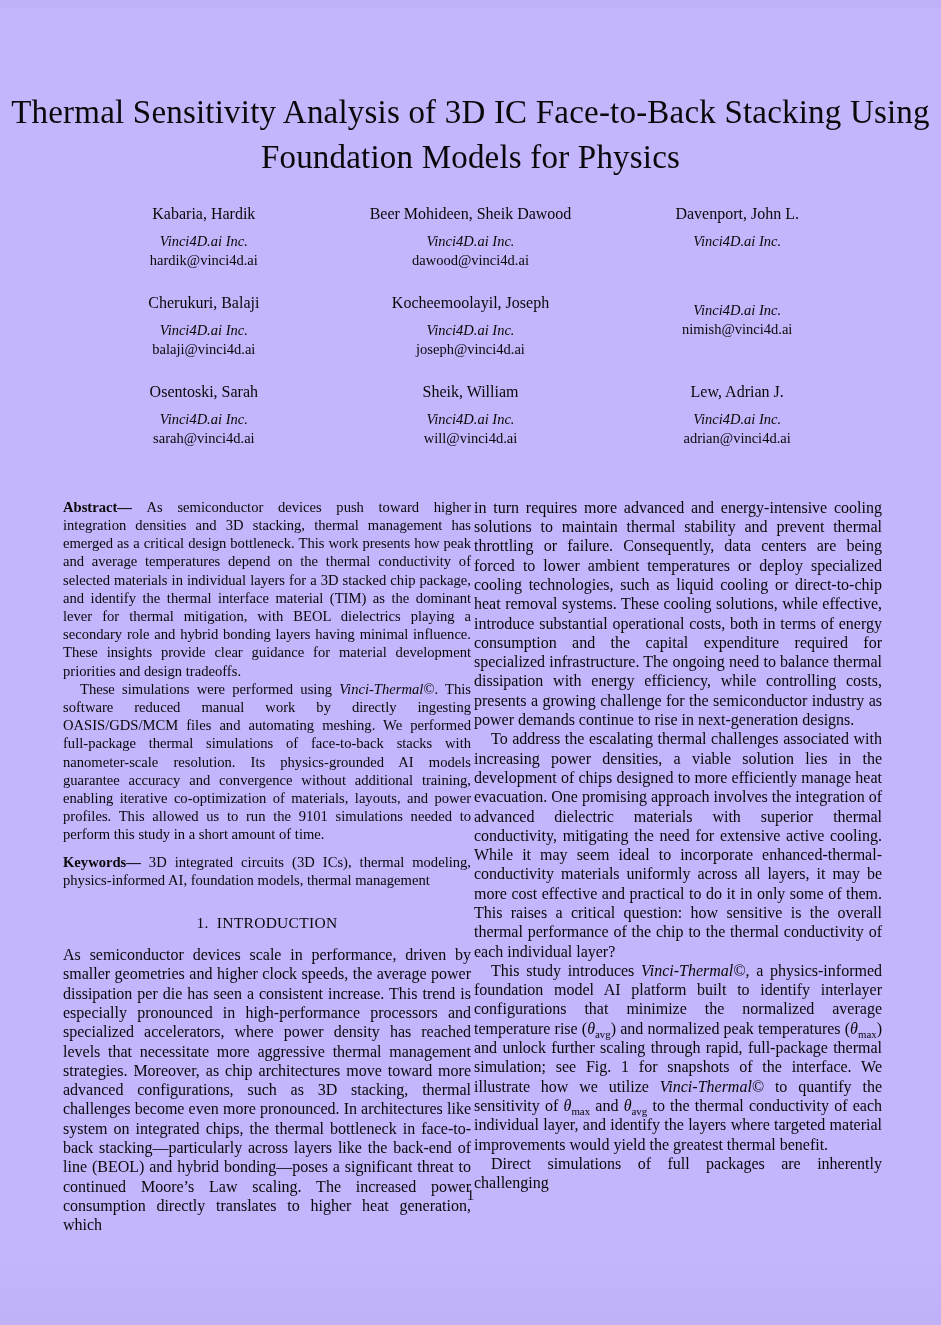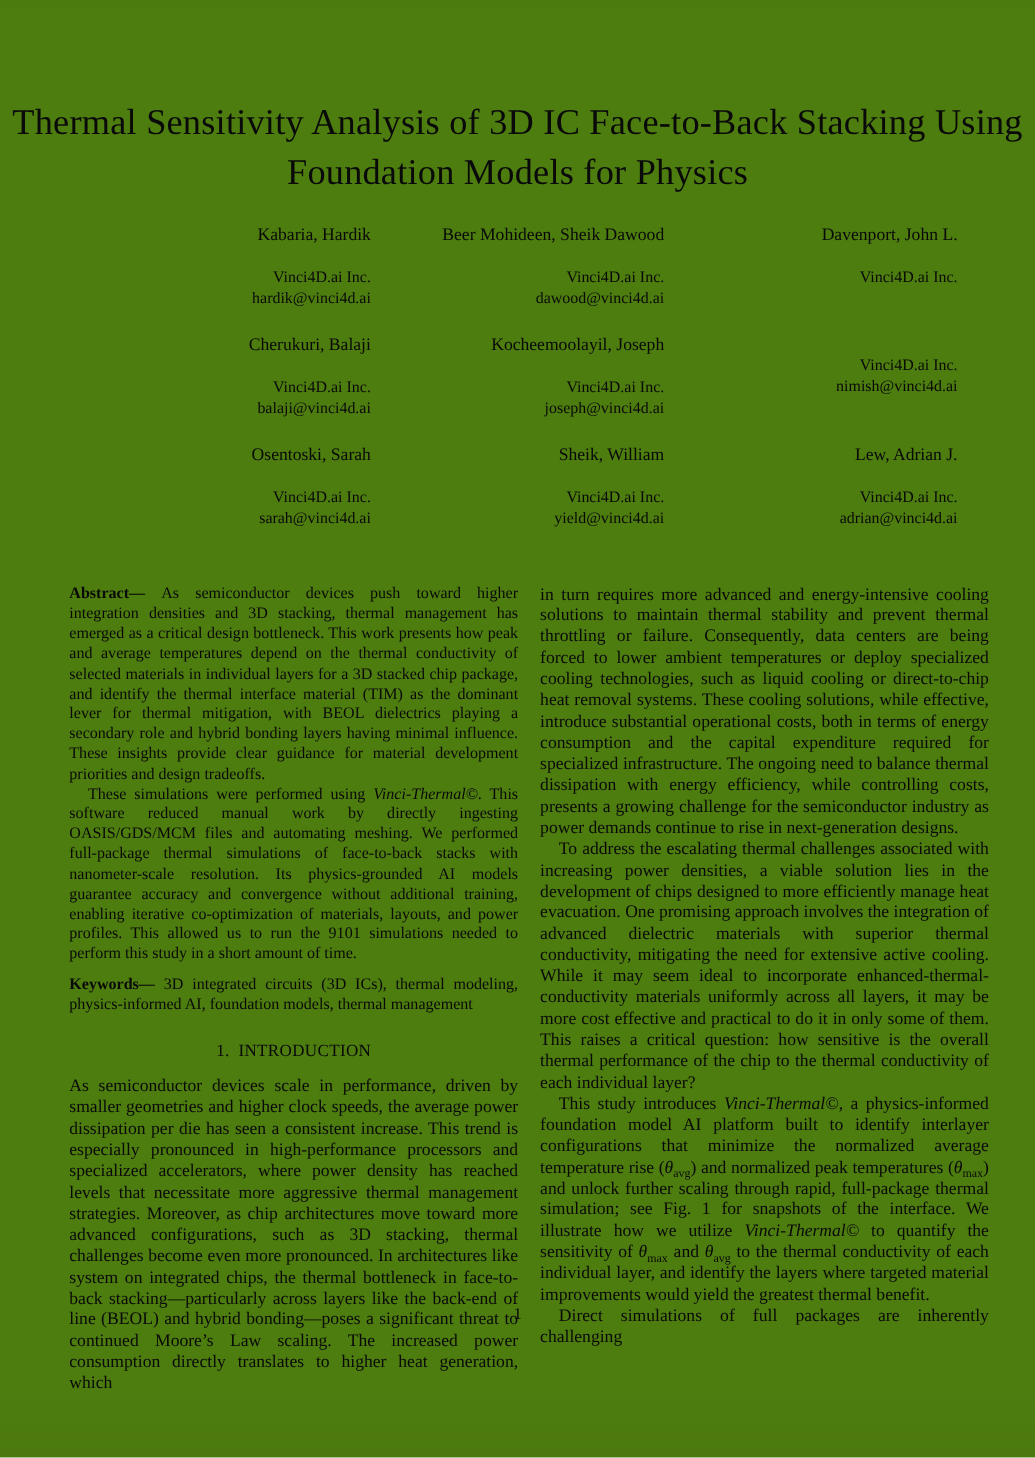--- a/index.html
+++ b/index.html
@@ -4,21 +4,21 @@
 <style>
   html, body {
     margin: 0;
     padding: 0;
     background: #ffffff;
   }
   .page {
     position: relative;
     width: 941px;
     height: 1325px;
-    background: #4d7c0f;
+    background: #c4b5fd;
     font-family: "Liberation Serif", "DejaVu Serif", serif;
     color: #090909;
     overflow: hidden;
   }
   .page::before {
     content: "";
     position: absolute;
     top: 0; left: 0; right: 0;
     height: 8px;
     background: rgba(0,0,0,0.015);
@@ -39,39 +39,40 @@
     font-weight: 400;
     line-height: 1.36;
     letter-spacing: 0.2px;
   }
   .authors {
     width: 800px;
     margin: 24px auto 0 auto;
     display: grid;
     grid-template-columns: 1fr 1fr 1fr;
     row-gap: 23px;
-    text-align: right;
+    text-align: center;
   }
   .author .a-name {
     font-size: 16px;
     line-height: 20px;
   }
   .author .a-affil {
     font-size: 14.5px;
+    font-style: italic;
     line-height: 19px;
-    margin-top: 19px;
+    margin-top: 8px;
   }
   .author .a-email {
     font-size: 14.5px;
     line-height: 19px;
     margin-top: 0;
   }
   .columns {
     display: flex;
-    gap: 20px;
+    gap: 3px;
     margin: 50px 69px 0 63px;
   }
   .col {
     width: 408px;
     flex: 0 0 408px;
   }
   p {
     margin: 0;
     text-align: justify;
   }
@@ -146,21 +147,21 @@
       <div class="a-email">nimish@vinci4d.ai</div>
     </div>
     <div class="author">
       <div class="a-name">Osentoski, Sarah</div>
       <div class="a-affil">Vinci4D.ai Inc.</div>
       <div class="a-email">sarah@vinci4d.ai</div>
     </div>
     <div class="author">
       <div class="a-name">Sheik, William</div>
       <div class="a-affil">Vinci4D.ai Inc.</div>
-      <div class="a-email">yield@vinci4d.ai</div>
+      <div class="a-email">will@vinci4d.ai</div>
     </div>
     <div class="author">
       <div class="a-name">Lew, Adrian J.</div>
       <div class="a-affil">Vinci4D.ai Inc.</div>
       <div class="a-email">adrian@vinci4d.ai</div>
     </div>
   </div>
 
   <div class="columns">
     <div class="col">

